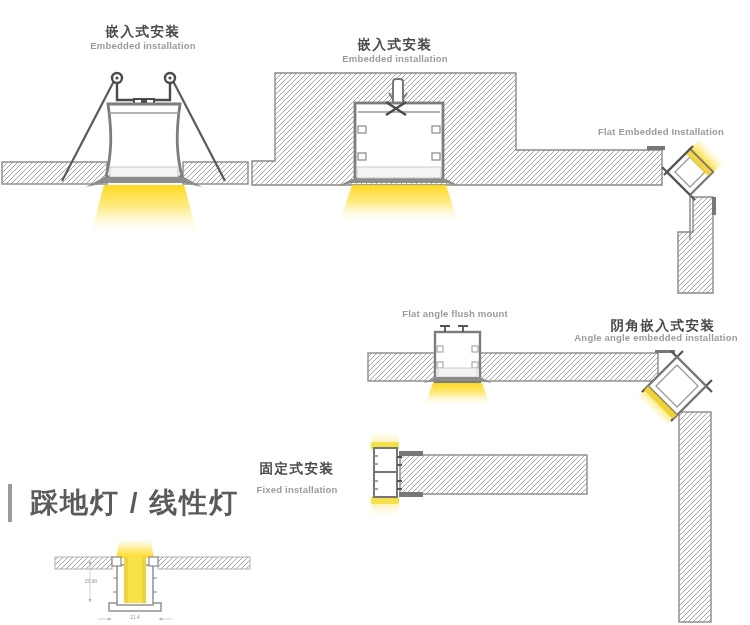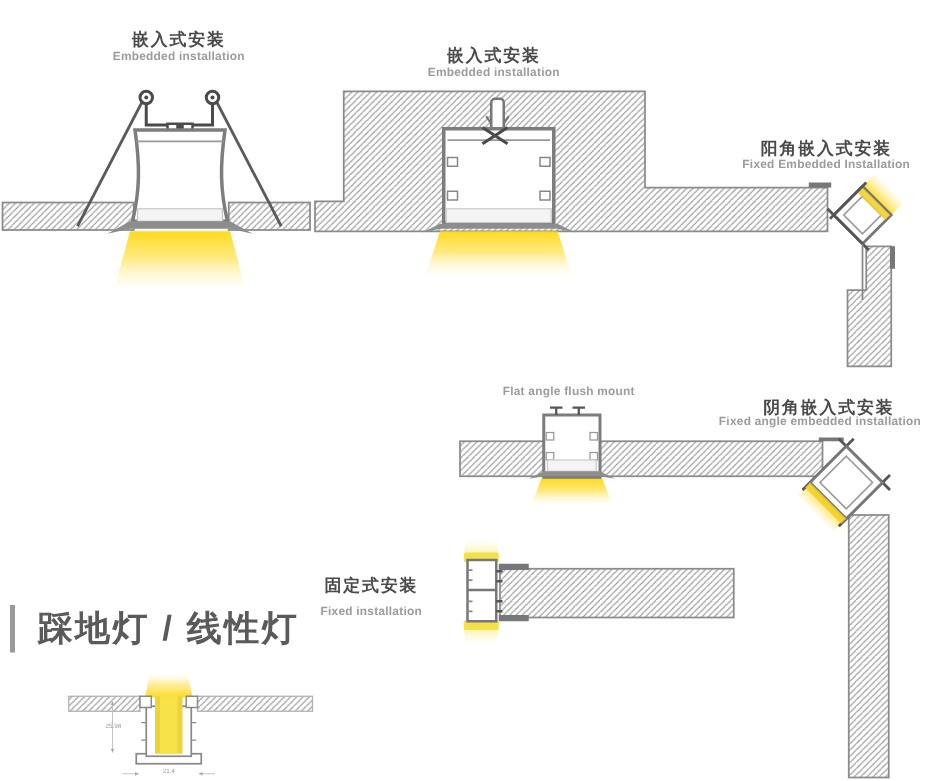--- a/index.html
+++ b/index.html
@@ -161,27 +161,26 @@
     <path d="M111,619 l-3,-1.5 l0,3 z M159,619 l3,-1.5 l0,3 z" fill="#aaa"></path>
   </g>
 </svg>
 
   <div class="label cn" style="left:63px;top:24px;width:160px;">嵌入式安装</div>
   <div class="label en" style="left:63px;top:41px;width:160px;">Embedded installation</div>
 
   <div class="label cn" style="left:315px;top:37px;width:160px;">嵌入式安装</div>
   <div class="label en" style="left:315px;top:54px;width:160px;">Embedded installation</div>
 
-  <div class="label cn" style="left:575px;top:111px;width:172px;">阳角嵌入式安装</div>
-  <div class="label en" style="left:575px;top:127px;width:172px;">Fixed Embedded Installation</div>
+  <div class="label en" style="left:575px;top:127px;width:172px;">Flat Embedded Installation</div>
 
   <div class="label en" style="left:369px;top:309px;width:172px;">Flat angle flush mount</div>
 
   <div class="label cn" style="left:577px;top:318px;width:172px;">阴角嵌入式安装</div>
-  <div class="label en" style="left:562px;top:333px;width:188px;">Fixed angle embedded installation</div>
+  <div class="label en" style="left:562px;top:333px;width:188px;">Angle angle embedded installation</div>
 
   <div class="label cn ra" style="left:237px;top:461px;width:120px;">固定式安装</div>
   <div class="label en ra" style="left:237px;top:485px;width:120px;">Fixed installation</div>
 
   <div class="footer-bar"></div>
   <div class="footer-title">踩地灯 / 线性灯</div>
 
   <div class="dim dim-v">25.98</div>
   <div class="dim dim-h">21.4</div>
 </div>

